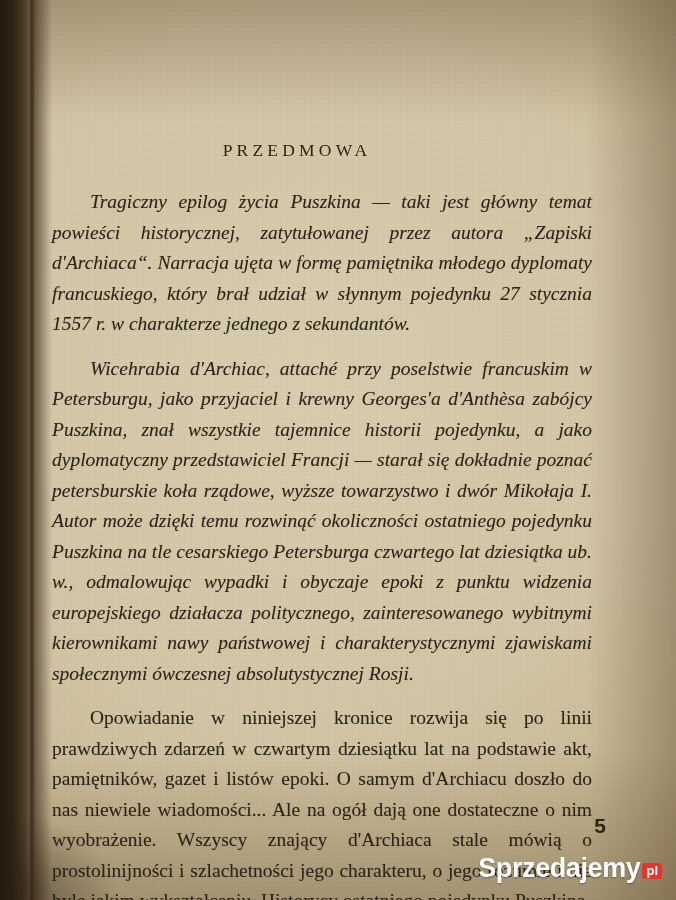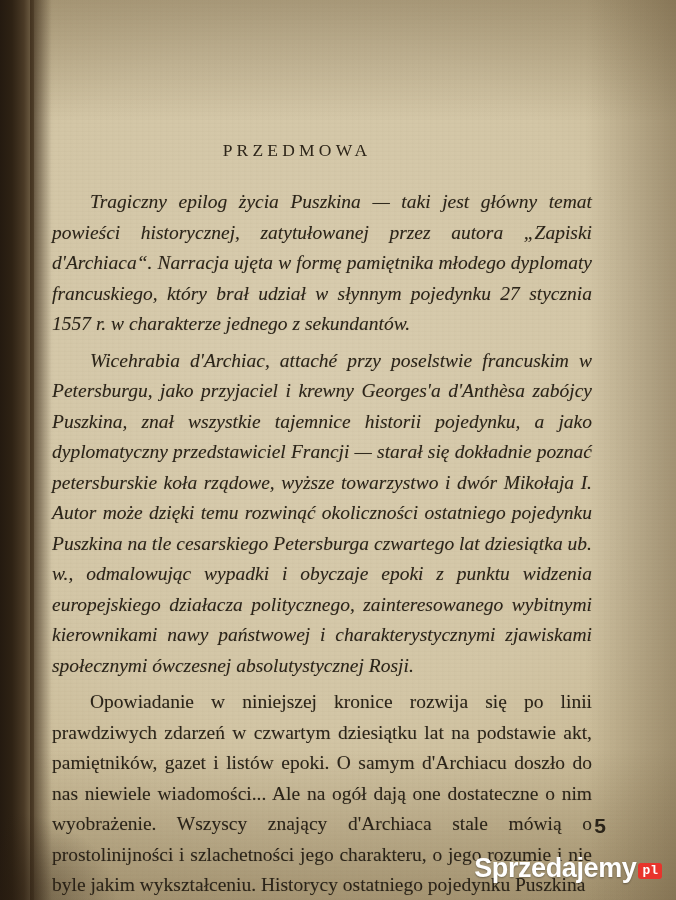--- a/index.html
+++ b/index.html
@@ -99,21 +99,21 @@
     font-size: 19.5px;
     line-height: 30.5px;
     text-align: justify;
     text-justify: inter-word;
     margin: 0;
     font-style: italic;
     color: #2b2419;
     text-shadow: 0 0 1px rgba(60,48,30,0.25);
   }
   .para + .para {
-    margin-top: 6px;
+    margin-top: 14px;
   }
   .para.upright {
     font-style: normal;
   }
   .indent::first-line {
     
   }
   .indent {
     text-indent: 38px;
   }
@@ -140,21 +140,21 @@
     font-weight: bold;
     color: #ffffff;
     letter-spacing: -0.4px;
     text-shadow: 0 1px 2px rgba(0,0,0,0.35);
   }
   .wm-badge {
     position: relative;
     display: inline-block;
     background: #e8342c;
     color: #ffffff;
-    font-family: Liberation Mono, monospace;
+    font-family: Liberation Sans, sans-serif;
     font-size: 13px;
     font-weight: bold;
     padding: 1px 4px 2px 4px;
     border-radius: 3px;
     line-height: 13px;
     margin-bottom: 5px;
   }
   .corner-dark {
     position: absolute;
     left: 0;

